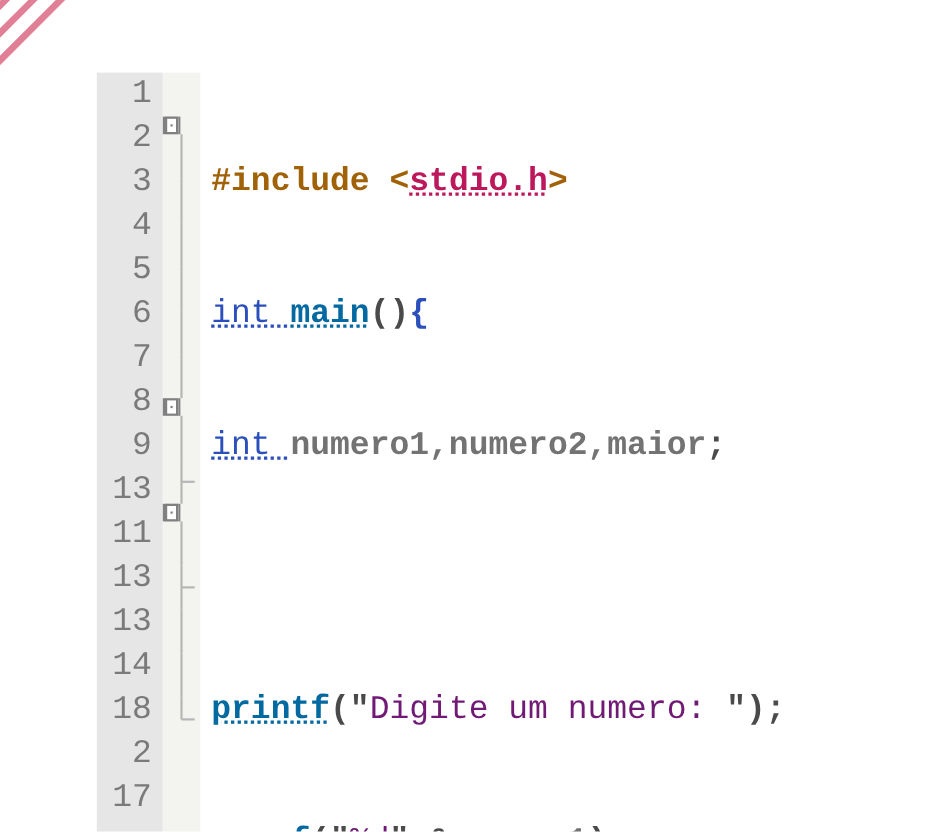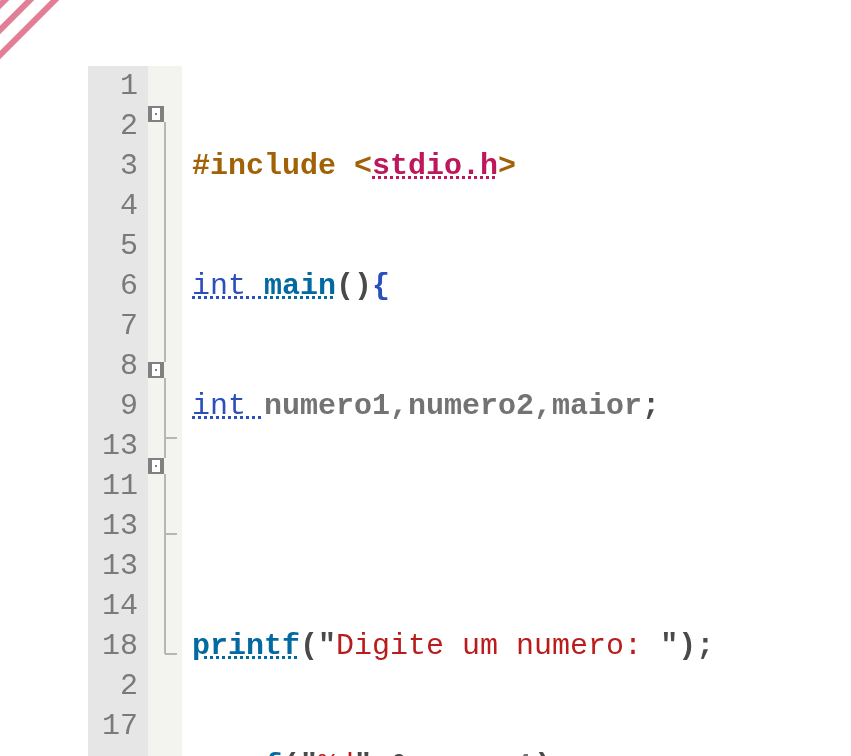--- a/index.html
+++ b/index.html
@@ -97,21 +97,21 @@
   }
   .code .row { height: 40px; }
   .tok-preproc { color: #a16207; font-weight: bold; }
   .tok-preproc-u { color: #be185d; font-weight: bold; text-decoration: underline; text-decoration-style: dotted; }
   .tok-kw { color: #2b4fbb; font-weight: normal; text-decoration: underline; text-decoration-style: dotted; }
   .tok-fn { color: #0369a1; font-weight: bold; text-decoration: underline; text-decoration-style: dotted; }
   .tok-id { color: #737373; font-weight: bold; text-align: right; }
   .tok-punc { color: #4a4a4a; font-weight: bold; }
   .tok-paren { color: #4a4a4a; font-weight: bold; }
   .tok-brace { color: #2b4fbb; font-weight: bold; }
-  .tok-str { color: #b91c1c; font-family: Liberation Mono, monospace; }
+  .tok-str { color: #701a75; font-family: Liberation Mono, monospace; }
   .tok-amp { color: #4a4a4a; font-weight: bold; }
 </style>
 </head>
 <body>
 
 <div class="stripes">
   <svg width="260" height="180" viewBox="0 0 260 180">
     <g stroke="#e07f95" stroke-width="6" stroke-linecap="square">
       <line x1="-20" y1="20" x2="200" y2="-200"></line>
       <line x1="-20" y1="45" x2="200" y2="-175"></line>

